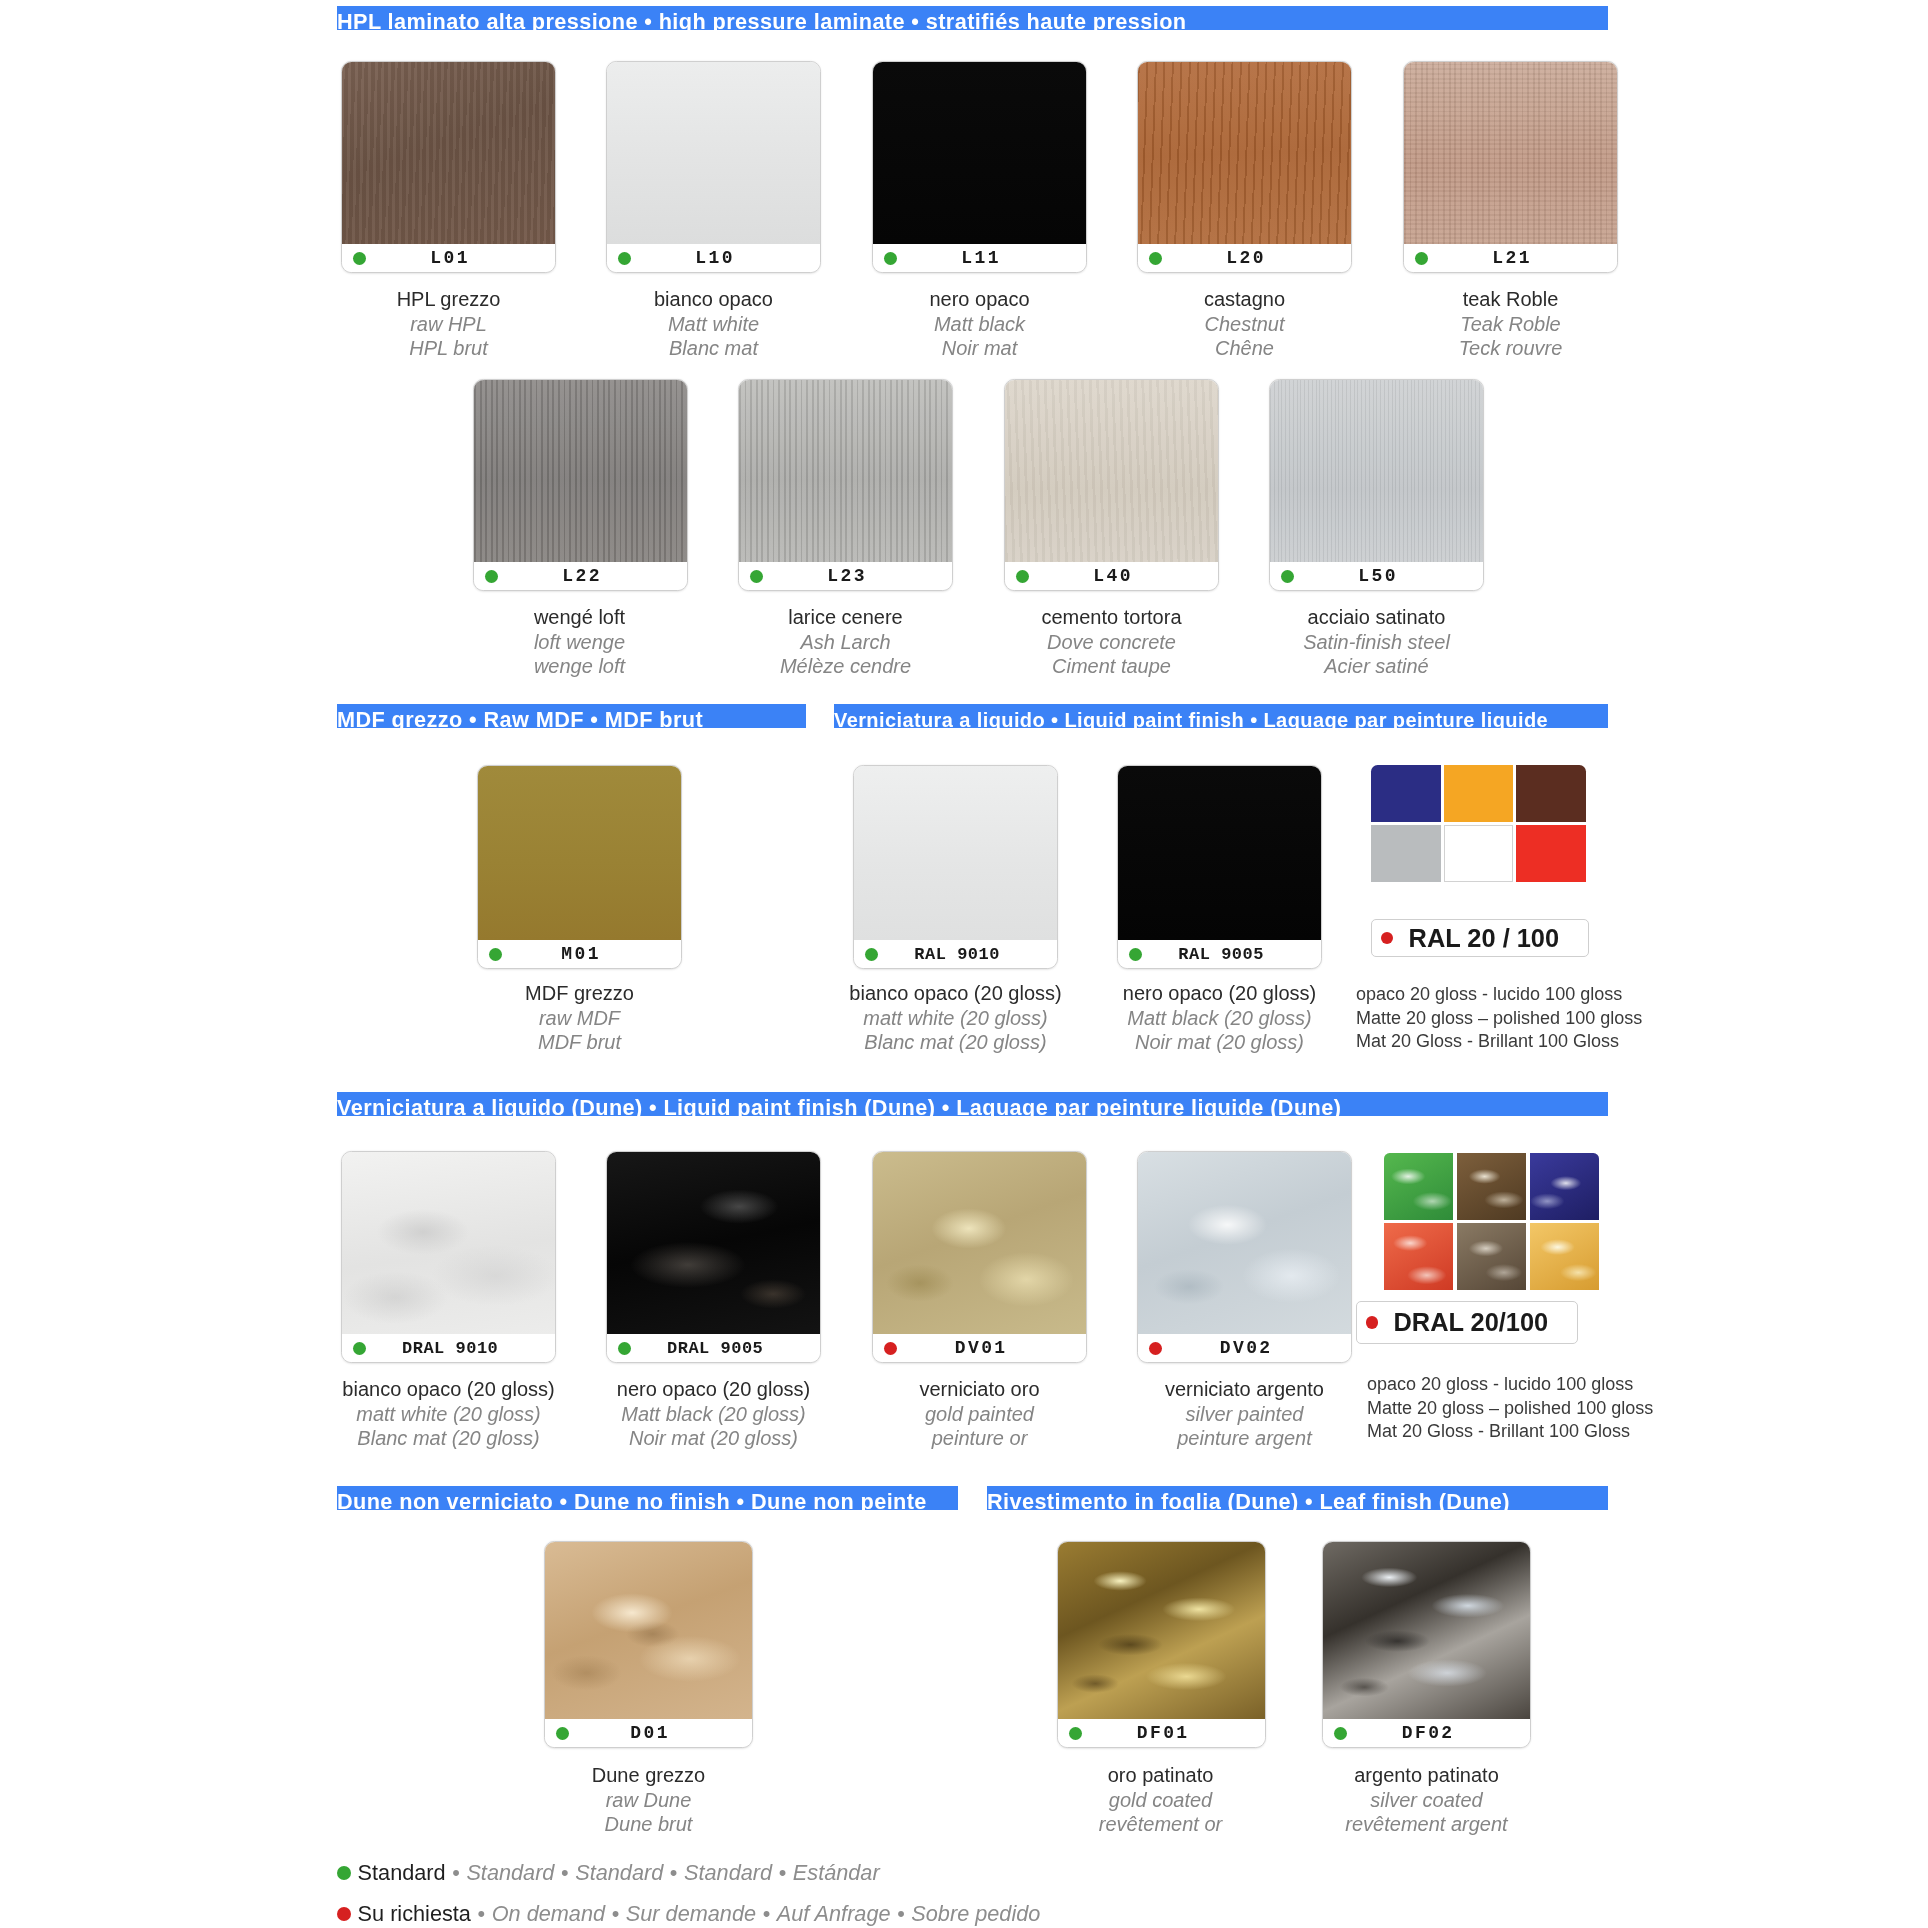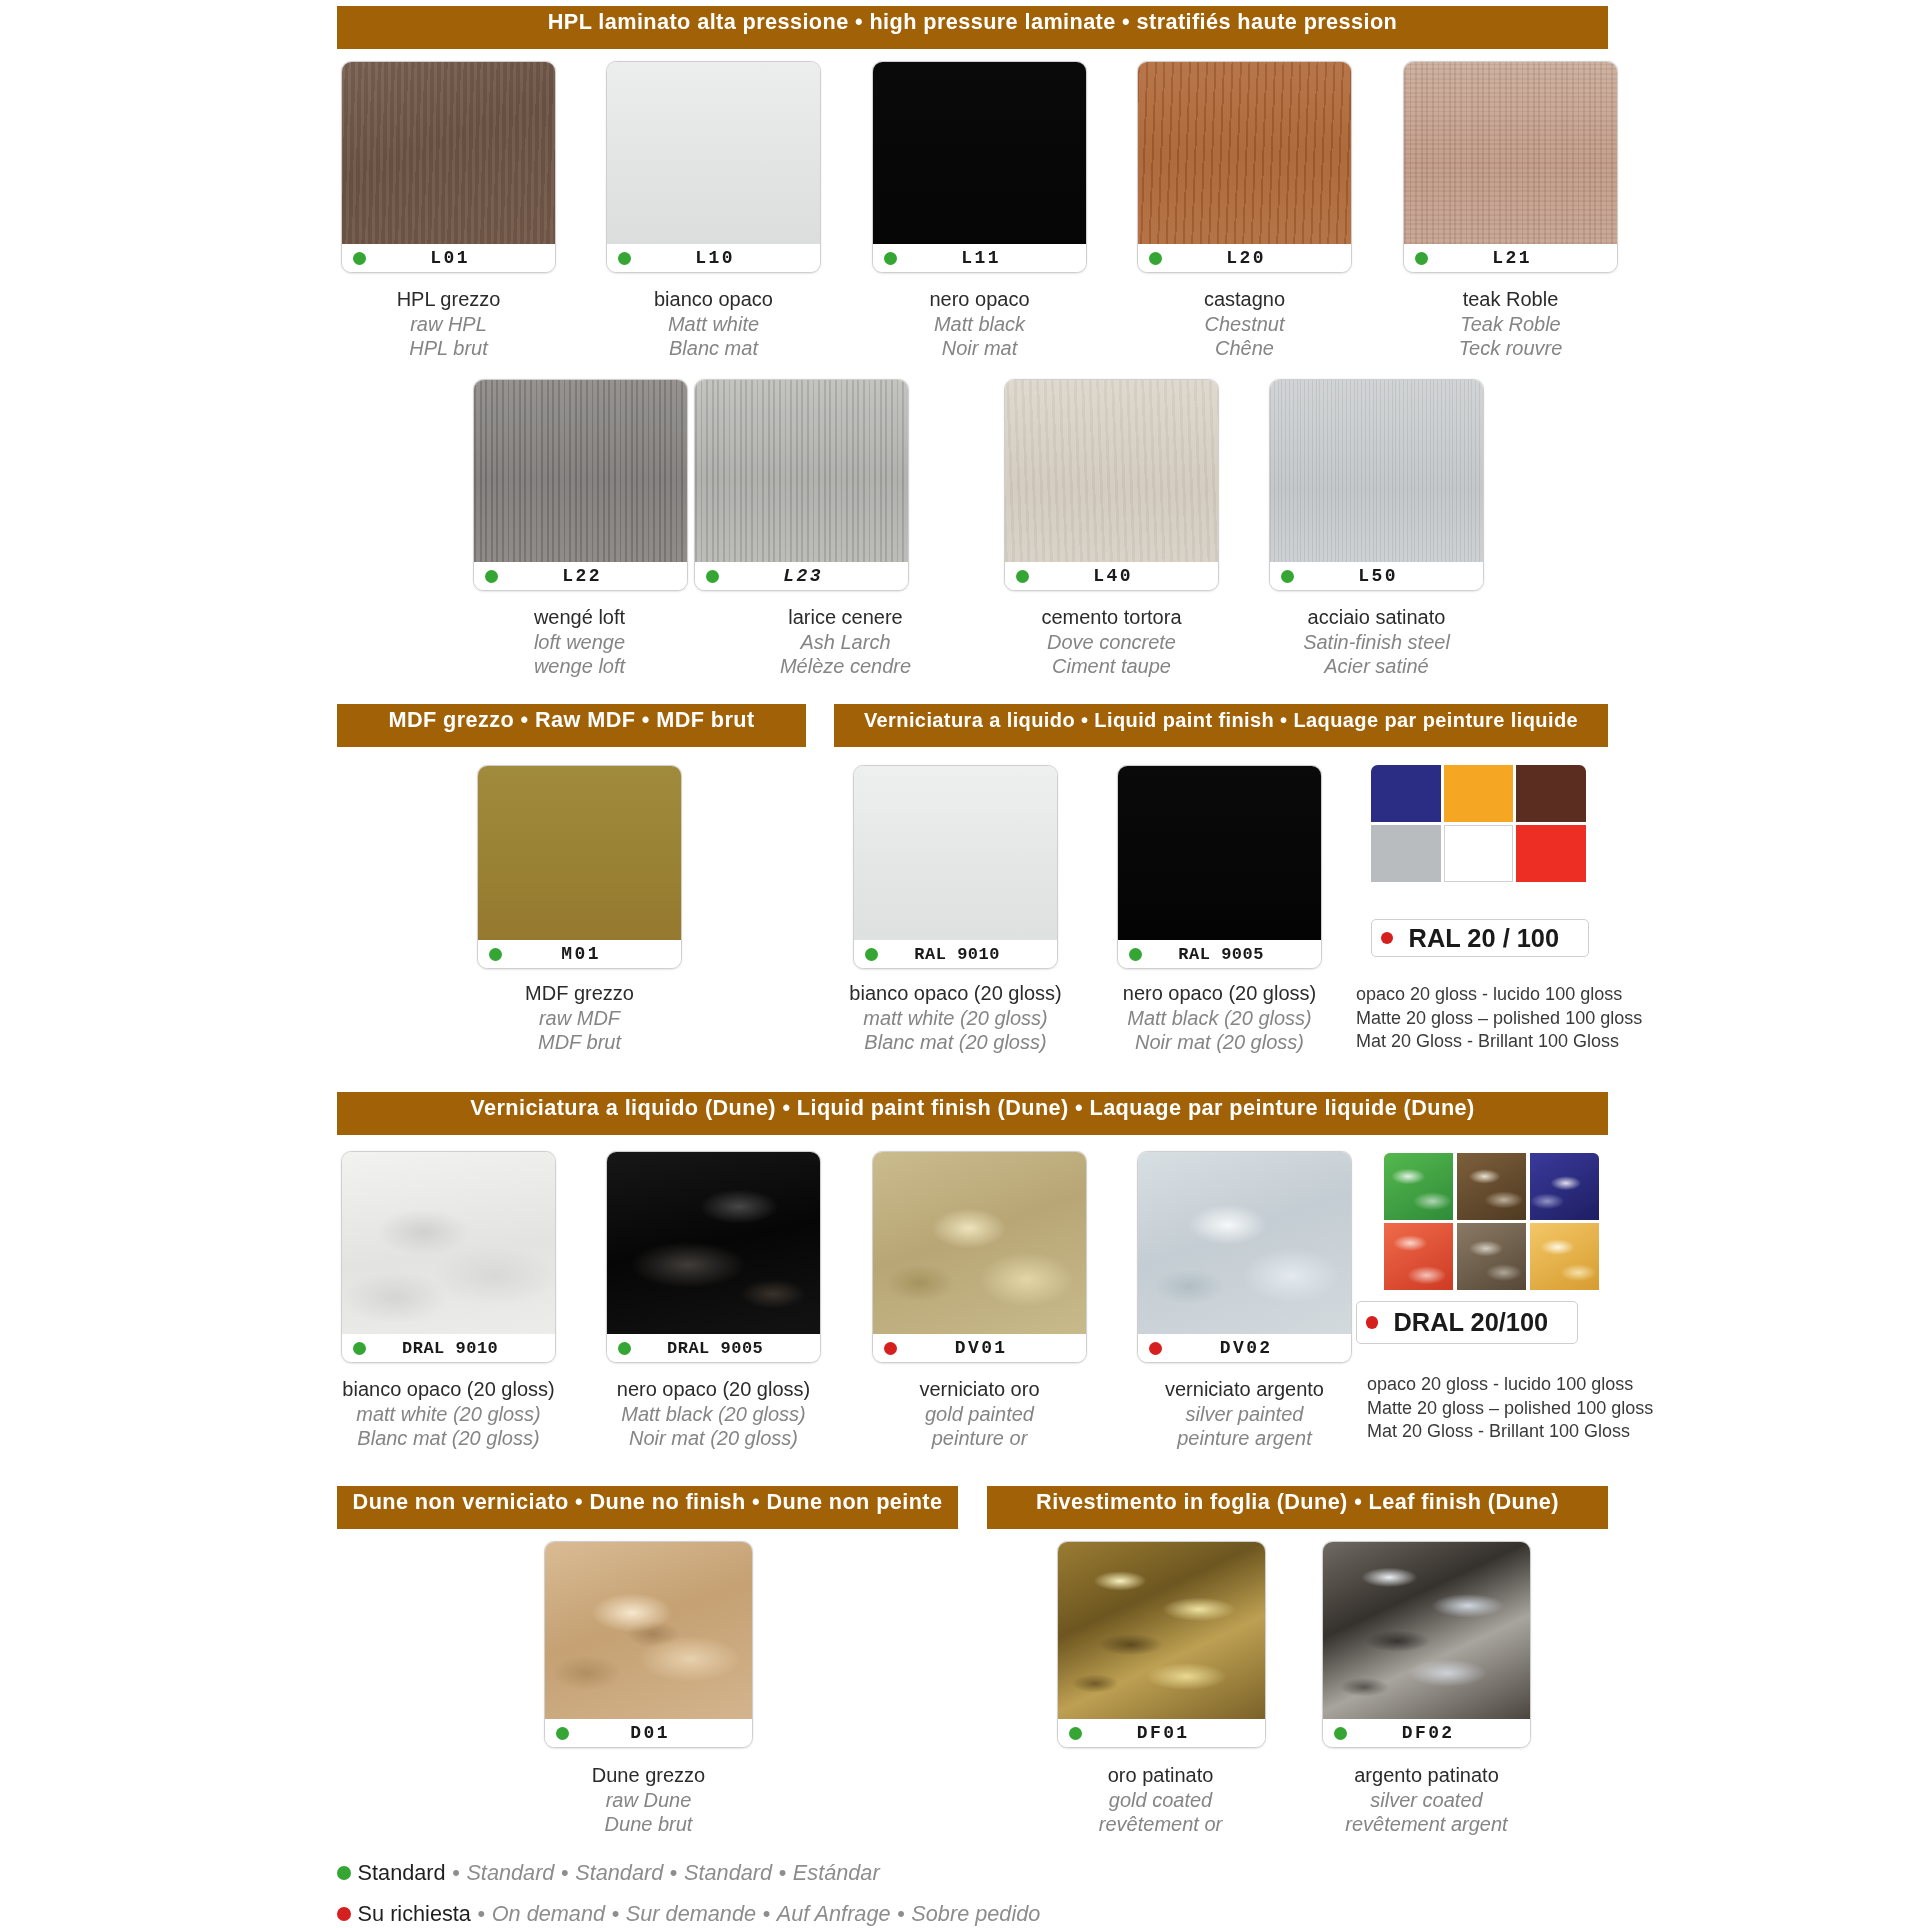--- a/index.html
+++ b/index.html
@@ -12,28 +12,28 @@
   .page {
     position: relative;
     width: 1928px;
     height: 1928px;
     background: #fff;
     overflow: hidden;
   }
 
   
   .band {
-    background: #a16207;
+    background: #3b82f6;
     color: #ffffff;
     font-size: 21.7px;
     font-weight: 600;
     letter-spacing: 0.4px;
-    text-align: center;
+    text-align: left;
     line-height: 32px;
-    height: 43px;
+    height: 24px;
     white-space: nowrap;
     overflow: hidden;
   }
 
   
   .card {
     position: relative;
     background: #fff;
     border: 0.9px solid #cfcfcf;
     border-radius: 10.4px;
@@ -227,21 +227,21 @@
       <span class="dot green"></span>
       <span class="code">L22</span>
     </div>
   </div>
   <div class="cap" style="left:444px;top:605px;width:271px;">
     <span class="it">wengé loft</span>
     <span class="en">loft wenge</span>
     <span class="fr">wenge loft</span>
   </div>
 
-  <div class="card" style="left:694px;top:379px;width:215px;height:212px;position:absolute;font-style:italic;">
+  <div class="card" style="left:738px;top:379px;width:215px;height:212px;position:absolute;">
     <div class="tex" style="background:
            repeating-linear-gradient(90deg, rgba(0,0,0,.085) 0 1.9px, rgba(255,255,255,.10) 1.9px 5.6px),
            linear-gradient(180deg,#bdbdba 0%,#a9a9a6 55%,#b5b5b2 100%);"></div>
     <div class="codebar">
       <span class="dot green"></span>
       <span class="code">L23</span>
     </div>
   </div>
   <div class="cap" style="left:710px;top:605px;width:271px;">
     <span class="it">larice cenere</span>

